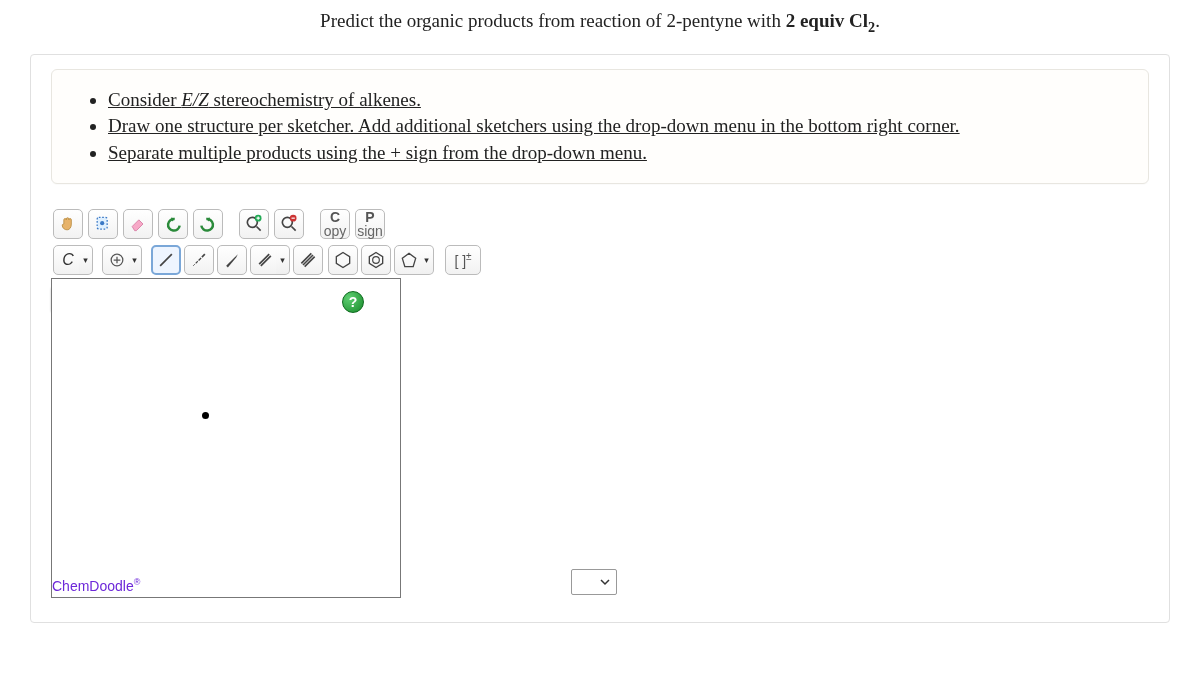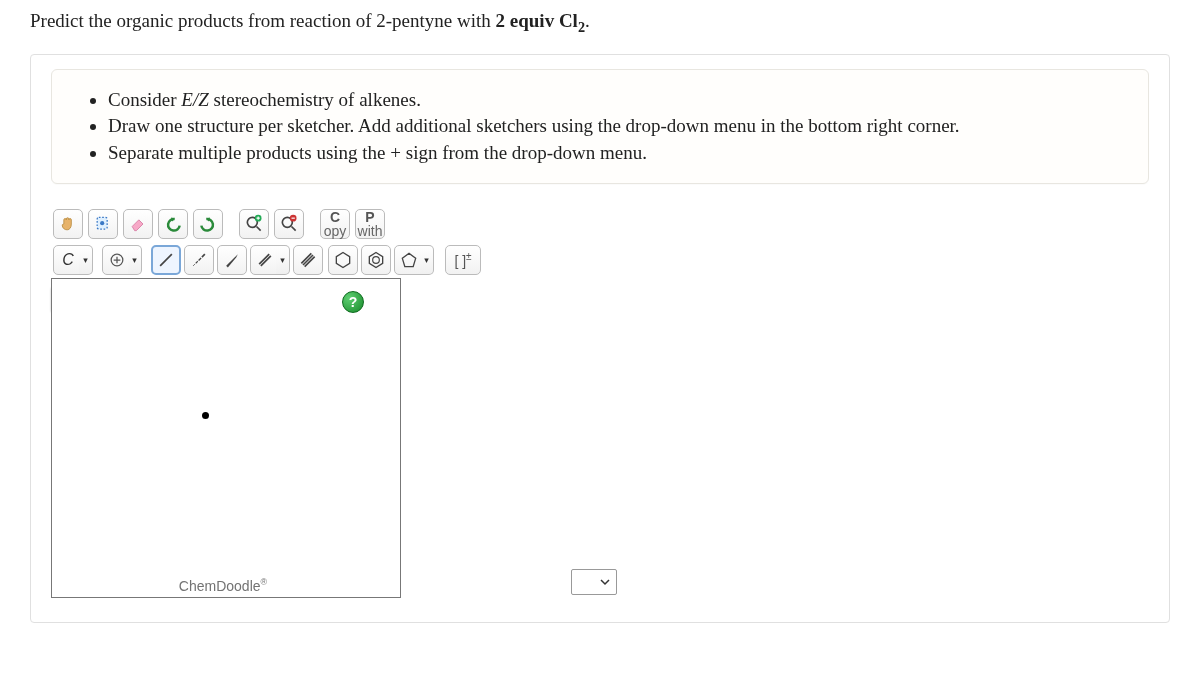--- a/index.html
+++ b/index.html
@@ -6,39 +6,40 @@
     body {
       font-family: Georgia, 'Times New Roman', serif;
       font-size: 18px;
       color: #222;
       background: #fff;
       padding: 10px 30px;
     }
     .question {
       margin-bottom: 18px;
       font-size: 19px;
+      text-align: center;
     }
     .question .sub { font-size: 0.75em; vertical-align: sub; }
     .question .bold { font-weight: bold; }
     .italic { font-style: italic; }
     .workspace {
       border: 1px solid #e0e0e0;
       border-radius: 4px;
       padding: 14px 20px 24px 20px;
       background: #fff;
     }
     .instructions {
       background: #fffefc;
       border: 1px solid #e8e6e0;
       border-radius: 6px;
       padding: 16px 28px;
       margin-bottom: 22px;
       box-shadow: 0 1px 1px rgba(0,0,0,0.02);
     }
-    .instructions ul { list-style: disc; padding-left: 28px; }
+    .instructions ul { list-style: disc; padding-left: 28px; text-decoration: underline; }
     .instructions li {
       font-size: 19px;
       line-height: 1.35;
       margin: 1px 0;
     }
     .sketcher-wrap { position: relative; display: inline-block; }
     .toolbar1 {
       display: flex;
       align-items: center;
       gap: 5px;
@@ -105,24 +106,23 @@
       font-family: Arial, sans-serif;
       font-weight: bold;
       font-size: 14px;
       display:flex; align-items:center; justify-content:center;
       border: 1px solid #0d6b1e;
       cursor:pointer;
     }
     .chemdoodle {
       position:absolute;
       bottom: 3px; left: 0; right: 6px;
-      text-align: center;
       font-family: Arial, sans-serif;
       font-size: 14px;
-      color: #737373;
+      color: #6d28d9;
     }
     .chemdoodle sup { font-size: 9px; }
     .add-dropdown {
       width: 46px; height: 26px;
       border: 1px solid #999;
       border-radius: 2px;
       background: #fff;
       display:inline-flex;
       align-items:center;
       justify-content:flex-end;
@@ -244,21 +244,21 @@
               <path d="M15 5h4" stroke="#fff" stroke-width="1.4"></path>
             </svg>
         </button>
         <span style="width:6px"></span>
         <button class="tb-btn big-letter">
           <span class="top">C</span>
           <span class="bot">opy</span>
         </button>
         <button class="tb-btn big-letter">
           <span class="top">P</span>
-          <span class="bot">with</span>
+          <span class="bot">sign</span>
         </button>
       </div>
 
       <div class="toolbar2">
         <div class="bond-group">
           <button class="tb-btn joined" style="font-style:italic; font-size:16px; color:#333;">C</button>
           <button class="tb-caret">▾</button>
         </div>
         <div class="bond-group" style="margin-left:6px;">
           <button class="tb-btn joined">

